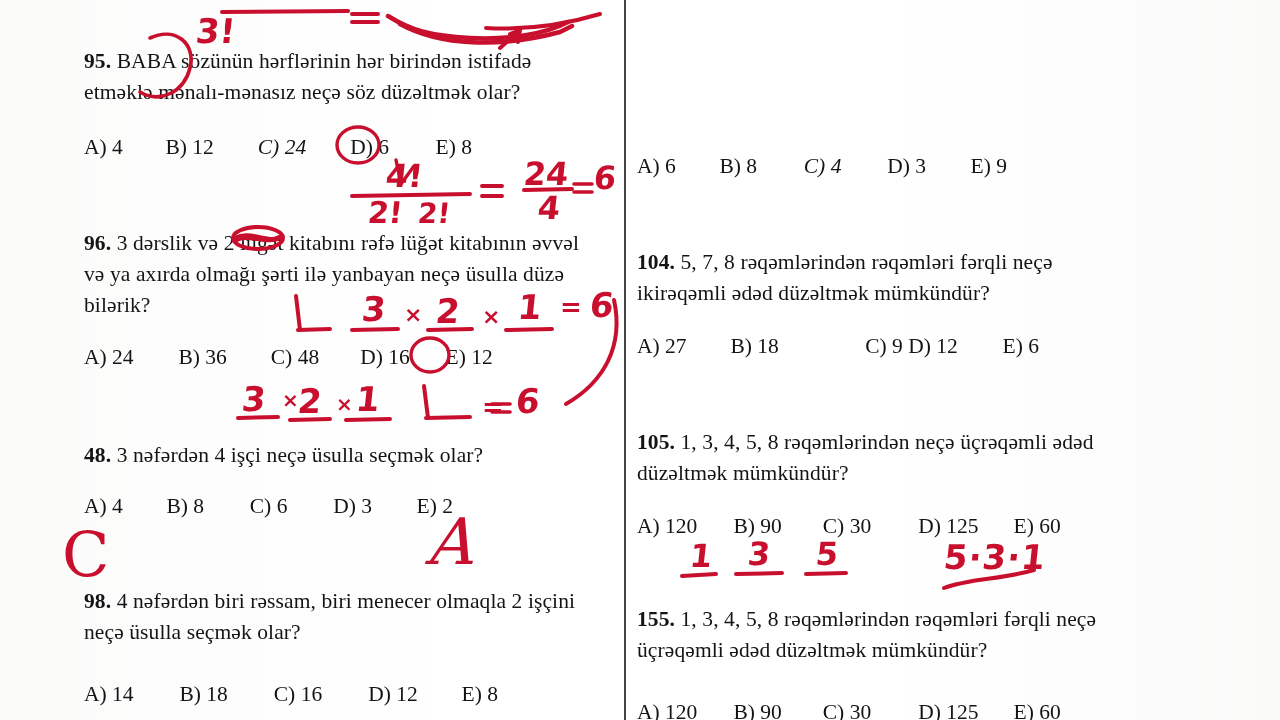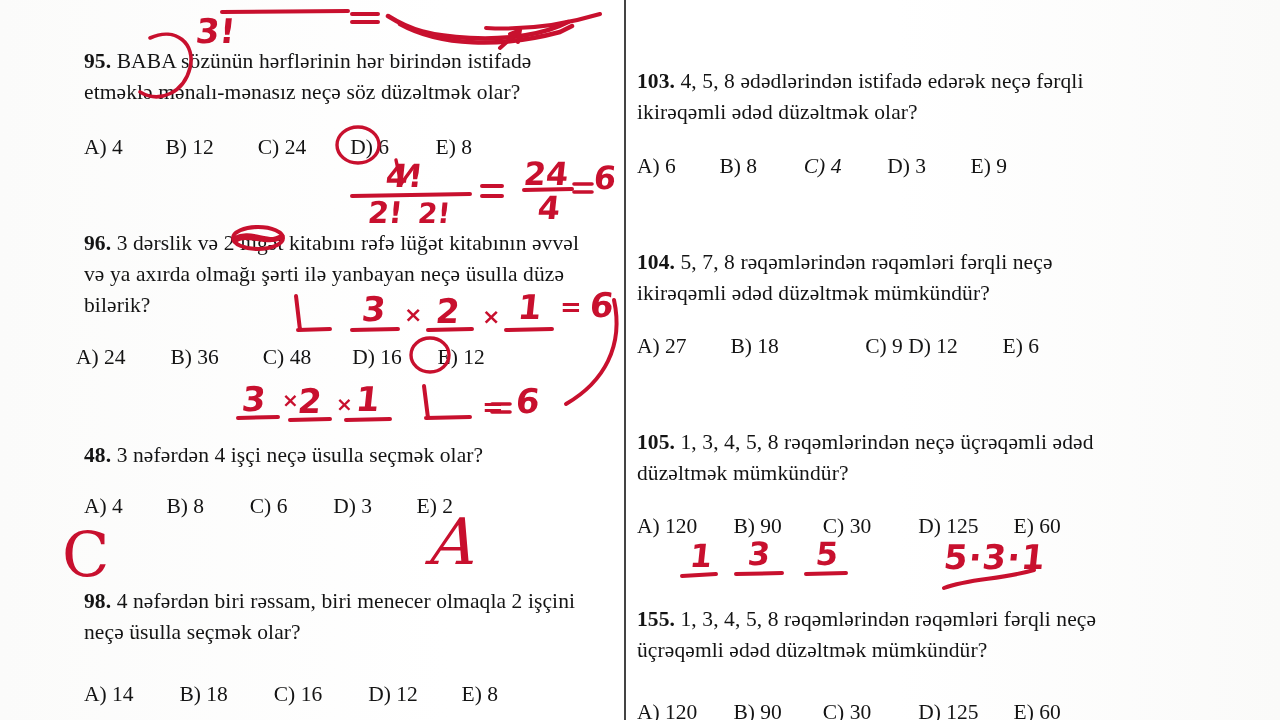--- a/index.html
+++ b/index.html
@@ -89,32 +89,32 @@
 
     <div class="qblock" style="left:84px;top:46px;width:510px;">
       <div class="qtext">
         <span class="qnum">95.</span>
         <span class="qbody">BABA sözünün hərflərinin hər birindən istifadə etməklə mənalı-mənasız neçə söz düzəltmək olar?</span>
       </div>
     </div>
     <div class="qblock choices" style="left:84px;top:133px;">
       <span class="ch" style="width:76px;"><span>A)</span> <span>4</span></span>
       <span class="ch" style="width:87px;"><span>B)</span> <span>12</span></span>
-      <span class="ch" style="width:87px;"><span>C)</span> <span>24</span></span>
+      <span class="ch" style="width:87px;font-style:italic;"><span>C)</span> <span>24</span></span>
       <span class="ch" style="width:80px;"><span>D)</span> <span>6</span></span>
       <span class="ch"><span>E)</span> <span>8</span></span>
     </div>
 
     <div class="qblock" style="left:84px;top:228px;width:500px;">
       <div class="qtext">
         <span class="qnum">96.</span>
         <span class="qbody">3 dərslik və 2 lüğət kitabını rəfə lüğət kitabının əvvəl və ya axırda olmağı şərti ilə yanbayan neçə üsulla düzə bilərik?</span>
       </div>
     </div>
-    <div class="qblock choices" style="left:76px;top:343px;">
+    <div class="qblock choices" style="left:84px;top:343px;">
       <span class="ch" style="width:89px;"><span>A)</span> <span>24</span></span>
       <span class="ch" style="width:87px;"><span>B)</span> <span>36</span></span>
       <span class="ch" style="width:84px;"><span>C)</span> <span>48</span></span>
       <span class="ch" style="width:80px;"><span>D)</span> <span>16</span></span>
       <span class="ch"><span>E)</span> <span>12</span></span>
     </div>
 
     <div class="qblock" style="left:84px;top:440px;width:520px;">
       <div class="qtext">
         <span class="qnum">48.</span>
@@ -139,26 +139,20 @@
       <span class="ch" style="width:90px;"><span>A)</span> <span>14</span></span>
       <span class="ch" style="width:89px;"><span>B)</span> <span>18</span></span>
       <span class="ch" style="width:89px;"><span>C)</span> <span>16</span></span>
       <span class="ch" style="width:88px;"><span>D)</span> <span>12</span></span>
       <span class="ch"><span>E)</span> <span>8</span></span>
     </div>
   </div>
 
   <div class="column col-right">
 
-    <div class="qblock" style="left:11px;top:66px;width:510px;">
-      <div class="qtext">
-        <span class="qnum">103.</span>
-        <span class="qbody">4, 5, 8 ədədlərindən istifadə edərək neçə fərqli ikirəqəmli ədəd düzəltmək olar?</span>
-      </div>
-    </div>
     <div class="qblock choices" style="left:11px;top:152px;">
       <span class="ch" style="width:77px;"><span>A)</span> <span>6</span></span>
       <span class="ch" style="width:79px;"><span>B)</span> <span>8</span></span>
       <span class="ch" style="width:78px;font-style:italic;"><span>C)</span> <span>4</span></span>
       <span class="ch" style="width:78px;"><span>D)</span> <span>3</span></span>
       <span class="ch"><span>E)</span> <span>9</span></span>
     </div>
 
     <div class="qblock" style="left:11px;top:247px;width:500px;">
       <div class="qtext">

